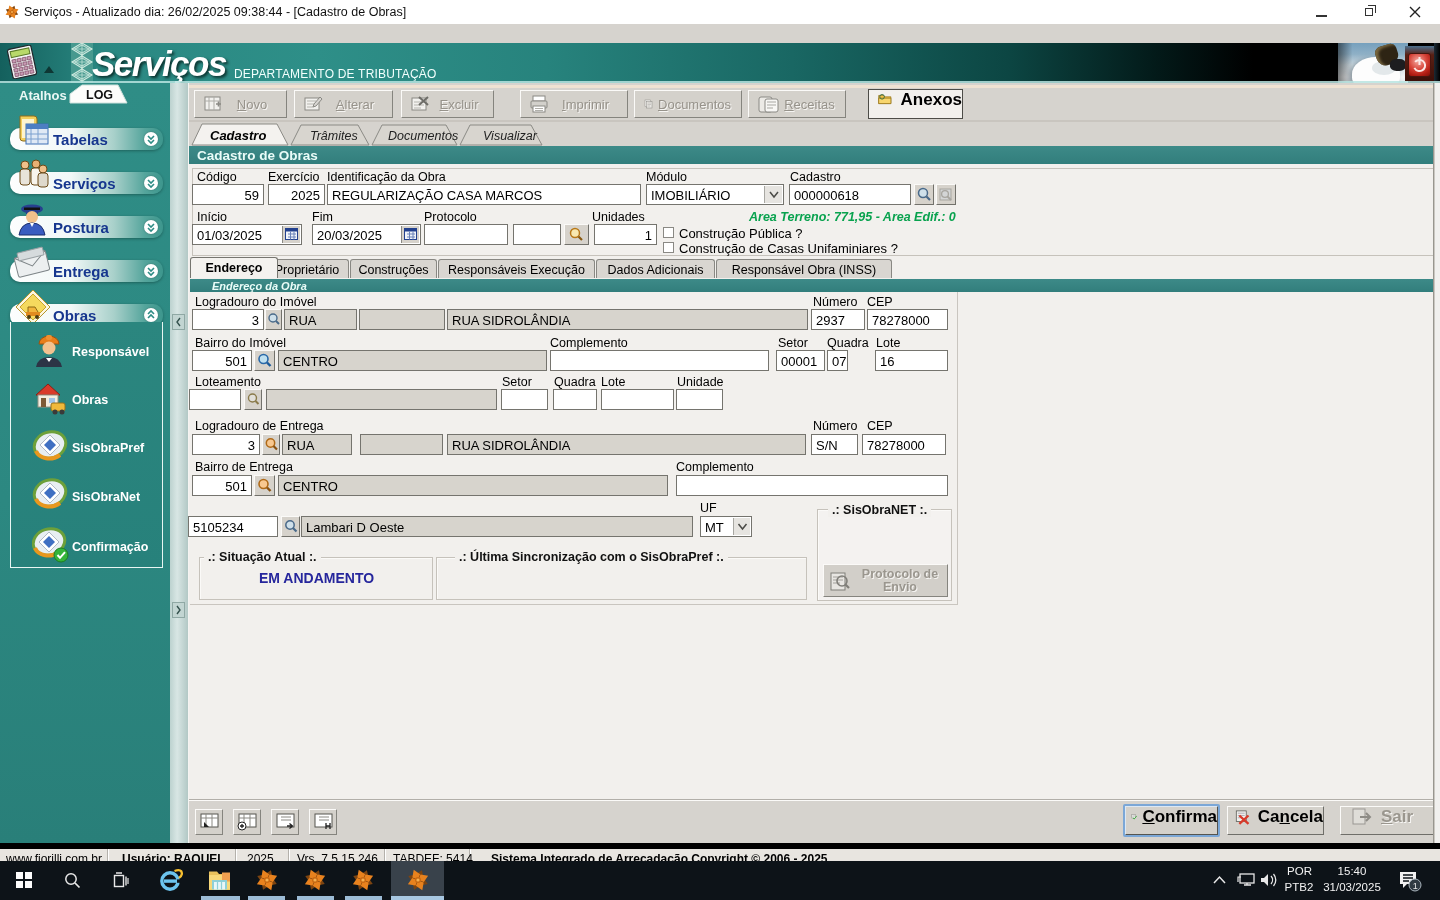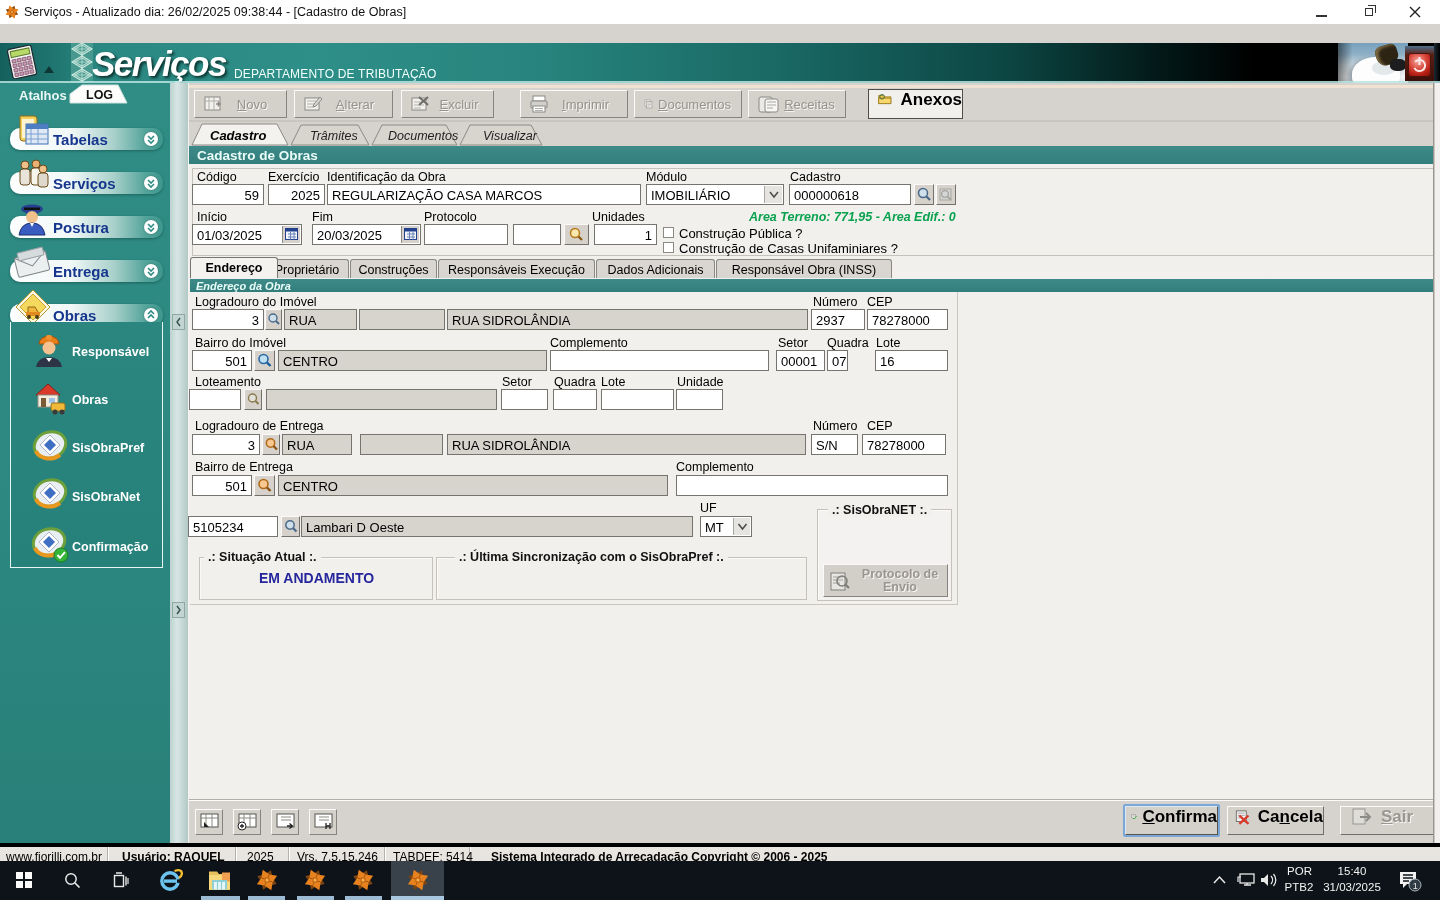--- a/index.html
+++ b/index.html
@@ -383,21 +383,21 @@
 <div class="abs" style="left:663px;top:242px;width:11px;height:11px;background:#fff;border:1px solid #8a8984"></div>
 <div class="lbl" style="left:679px;top:242px;font-size:13px">Construção de Casas Unifaminiares ?</div>
 
 <div class="itab" style="left:265px;width:84px">Proprietário</div>
 <div class="itab" style="left:350px;width:87px">Construções</div>
 <div class="itab" style="left:438px;width:157px">Responsáveis Execução</div>
 <div class="itab" style="left:596px;width:119px">Dados Adicionais</div>
 <div class="itab" style="left:716px;width:176px">Responsável Obra (INSS)</div>
 <div class="itab" style="left:190px;top:257px;width:88px;height:21px;background:#f4f2ef;font-weight:bold;border-color:#76756f">Endereço</div>
 
-<div class="tealbar" style="left:190px;top:279px;width:1243px;height:13px;font-size:11px;padding:1px 0 0 6px;font-style:italic">Endereço da Obra</div>
+<div class="tealbar" style="left:190px;top:279px;width:1243px;height:13px;font-size:11px;padding:1px 0 0 22px;font-style:italic">Endereço da Obra</div>
 
 <div class="lbl" style="left:195px;top:296px">Logradouro do Imóvel</div>
 <div class="lbl" style="left:813px;top:296px">Número</div>
 <div class="lbl" style="left:867px;top:296px">CEP</div>
 <div class="inp num" style="left:192px;top:309px;width:72px">3</div>
 <div class="mag" style="left:265px;top:309px;width:17px;height:21px"><svg width="15" height="19" viewBox="0 0 15 19">
         <circle cx="7" cy="8" r="4" fill="#cfe0ea" stroke="#4a6a8a" stroke-width="1.4"></circle>
         <path d="M10,11 L13,14" stroke="#4a6a8a" stroke-width="2"></path>
       </svg></div>
 <div class="inp ro" style="left:284px;top:309px;width:73px">RUA</div>
@@ -528,21 +528,21 @@
       <svg style="margin:0 8px 0 10px" width="22" height="20" viewBox="0 0 22 20" opacity="0.55">
         <rect x="2" y="2" width="12" height="15" fill="#e8e7e4" stroke="#6a6964"></rect>
         <path d="M9,10 h10 m-4,-4 l4,4 l-4,4" stroke="#55544f" stroke-width="2" fill="none"></path>
       </svg>
       <span><u>S</u>air</span>
     </div>
 <div class="abs" style="left:1433px;top:83px;width:1px;height:760px;background:#98968f"></div>
 <div class="abs" style="left:1434px;top:83px;width:1px;height:760px;background:#cac7c1"></div>
 <div class="abs" style="left:1435px;top:83px;width:5px;height:760px;background:#f1f0ee"></div>
 
-<div class="abs" style="left:0;top:843px;width:1440px;height:24px;background:#e8e5e0;border-top:4px solid #000000;font-size:12px;color:#000">
+<div class="abs" style="left:0;top:843px;width:1440px;height:24px;background:#e8e5e0;border-top:6px solid #000000;font-size:12px;color:#000">
   <div class="seg" style="left:0;width:108px"></div>
   <div class="seg" style="left:109px;width:127px"></div>
   <div class="seg" style="left:237px;width:52px"></div>
   <div class="seg" style="left:290px;width:95px"></div>
   <div class="seg" style="left:386px;width:84px"></div>
   <div class="abs" style="left:6px;top:3px">www.fiorilli.com.br</div>
   <div class="abs" style="left:122px;top:3px;font-weight:bold">Usuário: RAQUEL</div>
   <div class="abs" style="left:247px;top:3px">2025</div>
   <div class="abs" style="left:297px;top:3px">Vrs. 7.5.15.246</div>
   <div class="abs" style="left:393px;top:3px">TABDEF: 5414</div>

